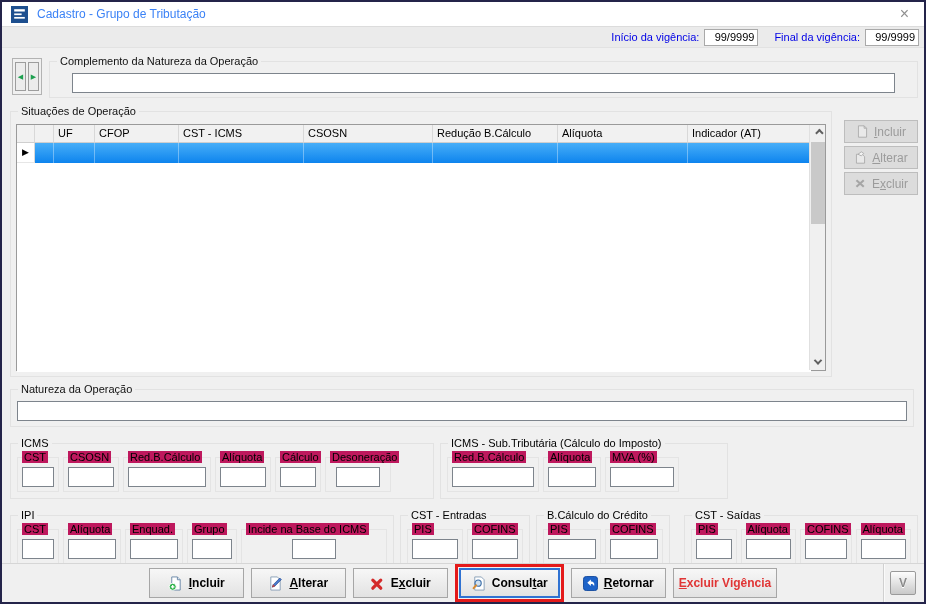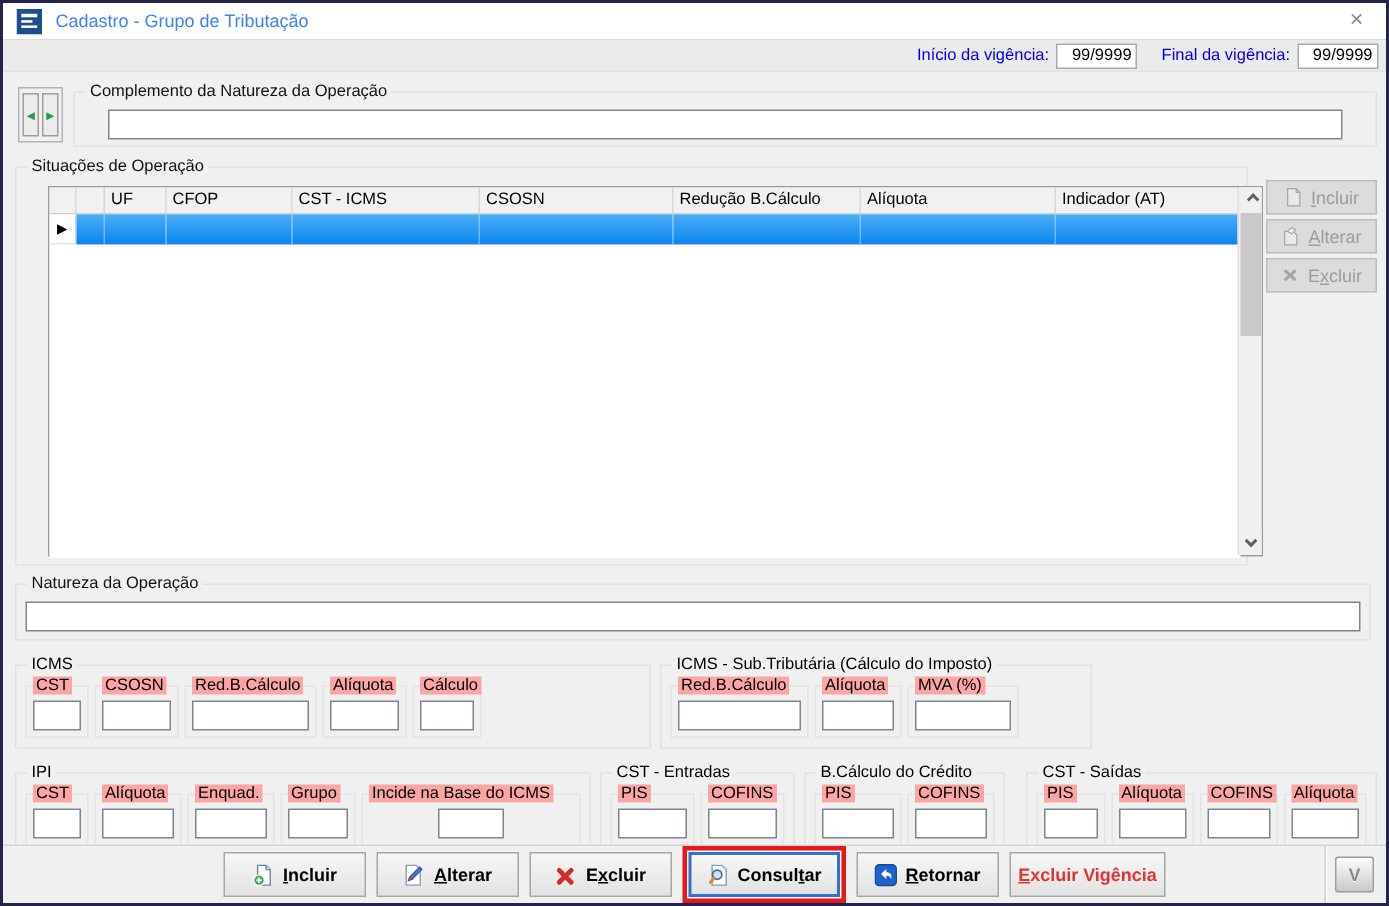--- a/index.html
+++ b/index.html
@@ -25,21 +25,21 @@
   
   .top-row{display:flex;align-items:flex-start;padding:8px 6px 0 10px;gap:7px;}
   .nav-panel{width:30px;height:37px;border:1px solid #b3b3b3;background:#f0f0f0;display:flex;align-items:center;justify-content:center;gap:2px;padding:2px;margin-top:2px;}
   .nav-btn{width:11px;height:29px;border:1px solid #9d9d9d;background:#ececec;color:#1ea050;font-size:7px;display:flex;align-items:center;justify-content:center;padding:0;font-family:inherit;}
   .grp-codigo{width:62px;height:37px;padding:11px 5px 4px;}
   .grp-codigo input{width:100%;height:20px;border:1px solid #7d848c;background:#fff;font-family:inherit;}
   .grp-compl{flex:1;height:37px;padding:11px 22px 4px;}
   .grp-compl input{width:100%;height:20px;border:1px solid #7d848c;background:#fff;font-family:inherit;}
   
   .situ-row{display:flex;padding:6px 6px 0 8px;gap:12px;margin-top:2px;}
-  .grp-situ{width:822px;height:266px;padding:12px 21px 5px;}
+  .grp-situ{width:822px;height:266px;padding:12px 5px 5px;}
   .grid{position:relative;width:810px;height:247px;border:1px solid #9a9a9a;background:#fff;}
   .g-header{display:flex;height:18px;background:#f1f1f1;width:794px;}
   .g-hcell{border-right:1px solid #d8d8d8;border-bottom:1px solid #cfcfcf;padding:2px 0 0 4px;overflow:hidden;white-space:nowrap;}
   .g-row{display:flex;height:20px;width:794px;}
   .g-cell{overflow:hidden;}
   .cell-sel{background:linear-gradient(#47aef8,#0d84ee);border-right:1px solid rgba(255,255,255,.35);}
   .cell-ind{background:#fff;border-right:1px solid #d8d8d8;border-bottom:1px solid #e6e6e6;display:flex;align-items:center;justify-content:center;}
   .row-ind{font-size:9px;color:#000;line-height:1;}
   .c0{width:18px;} .c1{width:19px;} .c2{width:41px;} .c3{width:84px;} .c4{width:125px;}
   .c5{width:129px;} .c6{width:125px;} .c7{width:130px;} .c8{width:123px;border-right:none;}
@@ -55,21 +55,21 @@
   .side-col{display:flex;flex-direction:column;gap:3px;width:84px;margin-top:14px;}
   .btn-dis{height:23px;background:#dcdcdc;border:1px solid #bdbdbd;color:#9b9b9b;display:flex;align-items:center;justify-content:center;gap:5px;font-size:12px;font-family:inherit;}
   
   .grp-nat{margin:12px 10px 0 8px;height:38px;padding:11px 6px 4px;}
   .grp-nat input{width:100%;height:20px;border:1px solid #7d848c;background:#fff;font-family:inherit;}
   
   .tax-row{display:flex;gap:6px;padding:0 6px 0 8px;margin-top:11px;align-items:center;}
   .taxgrp{position:relative;border:1px solid #e2e2e2;padding:13px 6px 6px;display:flex;gap:4px;margin-top:5px;}
   .taxgrp>.legend{position:absolute;top:-7px;left:7px;background:#f0f0f0;padding:0 3px;white-space:nowrap;}
   .mini{position:relative;border:1px solid #e4e4e4;padding:9px 4px 4px;display:flex;justify-content:center;}
-  .mini>.lbl{position:absolute;top:-7px;left:4px;background:#fca5a5;padding:0 2px;white-space:nowrap;}
+  .mini>.lbl{position:absolute;top:-7px;left:4px;background:#be185d;padding:0 2px;white-space:nowrap;}
   .mini input{height:20px;border:1px solid #7d848c;background:#fff;width:100%;font-family:inherit;}
   .mini input.short{width:44px;}
   
   .bottom-bar{position:absolute;left:0;right:0;bottom:0;height:39px;background:#f0f0f0;border-top:1px solid #d6d6d6;display:flex;align-items:center;justify-content:center;gap:7px;}
   .btn{height:30px;background:linear-gradient(#f7f7f7,#e2e2e2);border:1px solid #a6a6a6;display:flex;align-items:center;justify-content:center;gap:6px;font-size:12px;font-weight:bold;padding:0 10px;min-width:95px;font-family:inherit;color:#000;}
   .btn-danger{color:#e03535;min-width:92px;padding:0 5px;}
   .red-box{border:3px solid #e41a1a;padding:1px;background:#f0f0f0;}
   .btn-focus{border:2px solid #2f72d2;min-width:100px;}
   .right-sep{position:absolute;right:39px;top:0;bottom:0;width:0;border-left:1px solid #d0d0d0;border-right:1px solid #fafafa;}
   .v-btn{position:absolute;right:8px;top:7px;width:26px;height:24px;background:linear-gradient(#fdfdfd,#c9c9c9);border:1px solid #9a9a9a;color:#8a8a8a;font-weight:bold;font-size:12px;text-shadow:0 1px 0 #fff;font-family:inherit;border-radius:2px;}
@@ -198,20 +198,24 @@
           <input style="">
         </div>
       <div class="mini" style="width:56px">
           <span class="lbl">Alíquota</span>
           <input style="">
         </div>
       <div class="mini" style="width:46px">
           <span class="lbl">Cálculo</span>
           <input style="">
         </div>
+      <div class="mini" style="width:66px">
+          <span class="lbl">Desoneração</span>
+          <input class="short" style="">
+        </div>
     </div>
     <div class="taxgrp" style="width:288px">
       <span class="legend">ICMS - Sub.Tributária (Cálculo do Imposto)</span>
       <div class="mini" style="width:92px">
           <span class="lbl">Red.B.Cálculo</span>
           <input style="">
         </div>
       <div class="mini" style="width:58px">
           <span class="lbl">Alíquota</span>
           <input style="">

